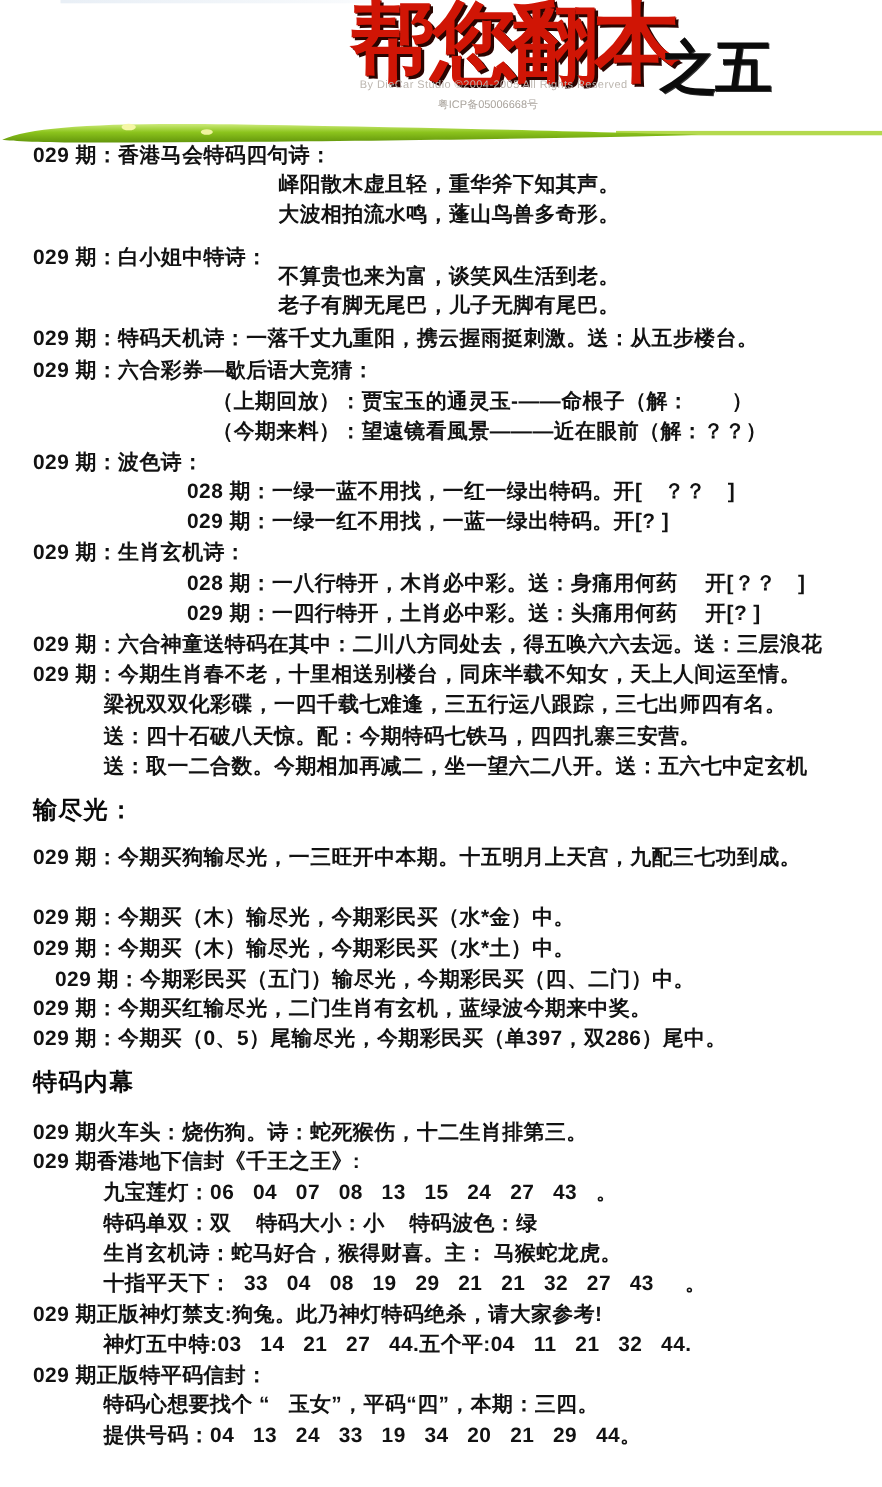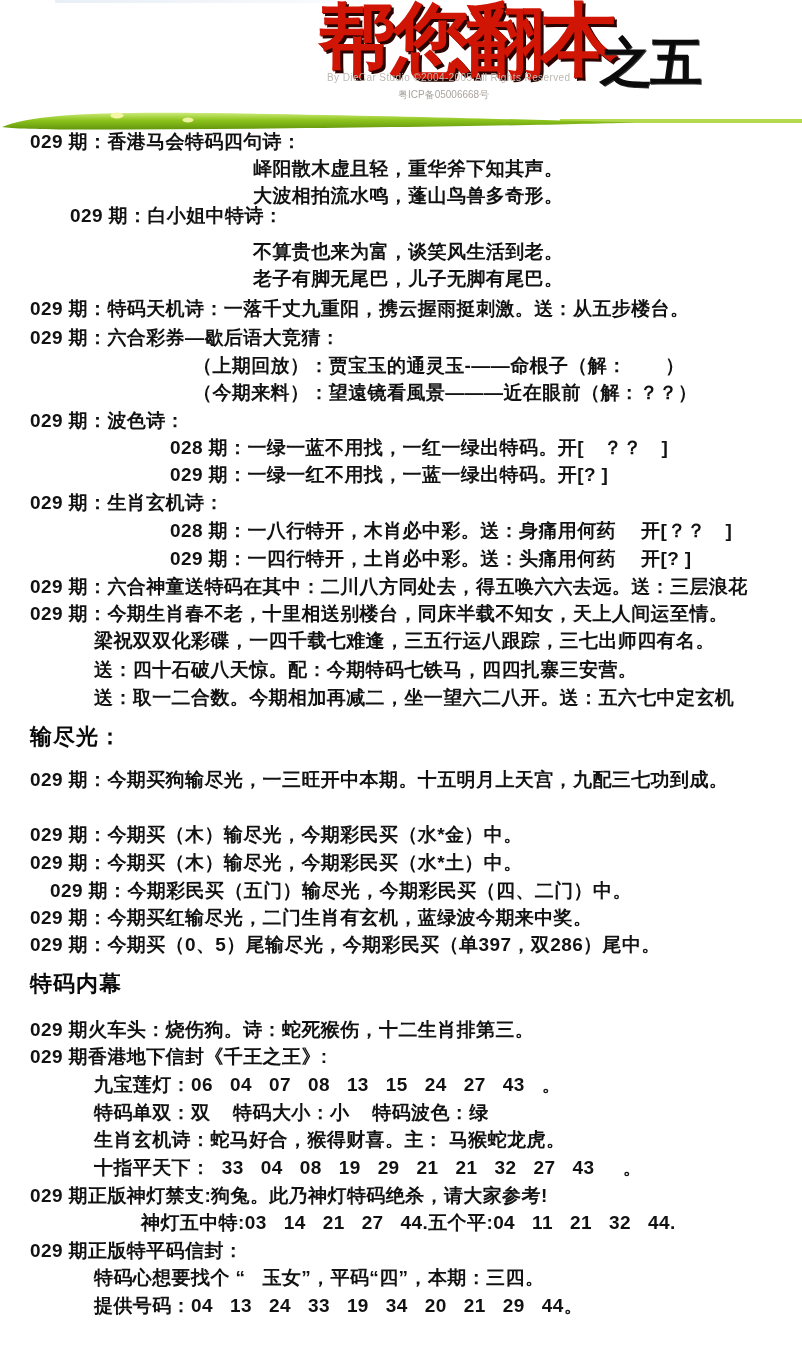--- a/index.html
+++ b/index.html
@@ -57,21 +57,21 @@
     <path d="M2,17 C30,5 90,1.5 210,3 C390,5.5 540,10 635,12.5 C560,15 300,19.5 80,19.5 C40,19.5 10,18.5 2,17 Z" fill="url(#grassGrad)"></path>
     <ellipse cx="117" cy="5.5" rx="6.5" ry="3" fill="#f5f7a6"></ellipse>
     <ellipse cx="188" cy="10" rx="5.5" ry="2.6" fill="#eff3a0"></ellipse>
   </svg>
 </div>
 
 <main class="content" id="lines-container">
     <div class="line" style="left: 30px; top: 131px;">029 期：香港马会特码四句诗：</div>
     <div class="line" style="left: 253px; top: 158px;">峄阳散木虚且轻，重华斧下知其声。</div>
     <div class="line" style="left: 253px; top: 185px;">大波相拍流水鸣，蓬山鸟兽多奇形。</div>
-    <div class="line" style="left: 30px; top: 205px; margin-left: 40px;">029 期：白小姐中特诗：</div>
+    <div class="line" style="left: 30px; top: 224px;">029 期：白小姐中特诗：</div>
     <div class="line" style="left: 253px; top: 241px;">不算贵也来为富，谈笑风生活到老。</div>
     <div class="line" style="left: 253px; top: 268px;">老子有脚无尾巴，儿子无脚有尾巴。</div>
     <div class="line" style="left: 30px; top: 298px;">029 期：特码天机诗：一落千丈九重阳，携云握雨挺刺激。送：从五步楼台。</div>
     <div class="line" style="left: 30px; top: 327px;">029 期：六合彩券—歇后语大竞猜：</div>
     <div class="line" style="left: 193px; top: 355px;">（上期回放）：贾宝玉的通灵玉-——命根子（解：　　）</div>
     <div class="line" style="left: 193px; top: 382px;">（今期来料）：望遠镜看風景———近在眼前（解：？？）</div>
     <div class="line" style="left: 30px; top: 410px;">029 期：波色诗：</div>
     <div class="line" style="left: 170px; top: 437px;">028 期：一绿一蓝不用找，一红一绿出特码。开[　？？　]</div>
     <div class="line" style="left: 170px; top: 464px;">029 期：一绿一红不用找，一蓝一绿出特码。开[? ]</div>
     <div class="line" style="left: 30px; top: 492px;">029 期：生肖玄机诗：</div>
@@ -90,17 +90,17 @@
     <div class="line" style="left: 30px; top: 907px;">029 期：今期买红输尽光，二门生肖有玄机，蓝绿波今期来中奖。</div>
     <div class="line" style="left: 30px; top: 934px;">029 期：今期买（0、5）尾输尽光，今期彩民买（单397，双286）尾中。</div>
     <div class="line section-header" style="left: 30px; top: 969px;">特码内幕</div>
     <div class="line" style="left: 30px; top: 1019px;">029 期火车头：烧伤狗。诗：蛇死猴伤，十二生肖排第三。</div>
     <div class="line" style="left: 30px; top: 1046px;">029 期香港地下信封《千王之王》:</div>
     <div class="line" style="left: 94px; top: 1074px;">九宝莲灯：06   04   07   08   13   15   24   27   43   。</div>
     <div class="line" style="left: 94px; top: 1102px;">特码单双：双    特码大小：小    特码波色：绿</div>
     <div class="line" style="left: 94px; top: 1129px;">生肖玄机诗：蛇马好合，猴得财喜。主： 马猴蛇龙虎。</div>
     <div class="line" style="left: 94px; top: 1157px;">十指平天下：  33   04   08   19   29   21   21   32   27   43     。</div>
     <div class="line" style="left: 30px; top: 1185px;">029 期正版神灯禁支:狗兔。此乃神灯特码绝杀，请大家参考!</div>
-    <div class="line" style="left: 94px; top: 1212px; margin-left: 47px;">神灯五中特:03   14   21   27   44.五个平:04   11   21   32   44.</div>
+    <div class="line" style="left: 94px; top: 1212px;">神灯五中特:03   14   21   27   44.五个平:04   11   21   32   44.</div>
     <div class="line" style="left: 30px; top: 1240px;">029 期正版特平码信封：</div>
     <div class="line" style="left: 94px; top: 1267px;">特码心想要找个 “   玉女”，平码“四”，本期：三四。</div>
     <div class="line" style="left: 94px; top: 1295px;">提供号码：04   13   24   33   19   34   20   21   29   44。</div>
   </main>
 
 </body></html>

